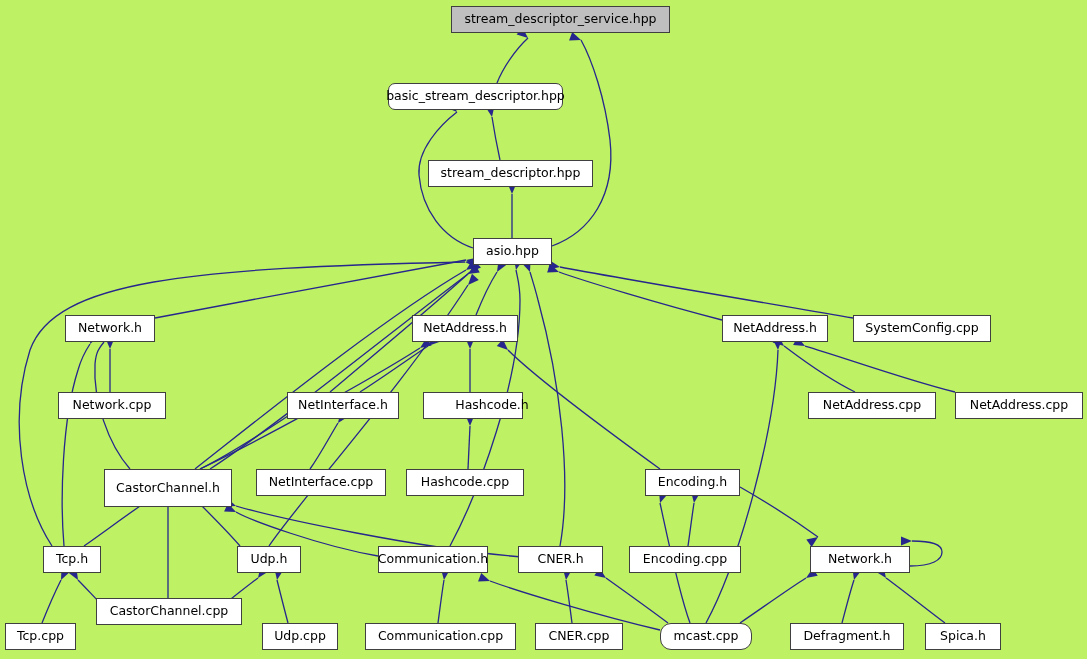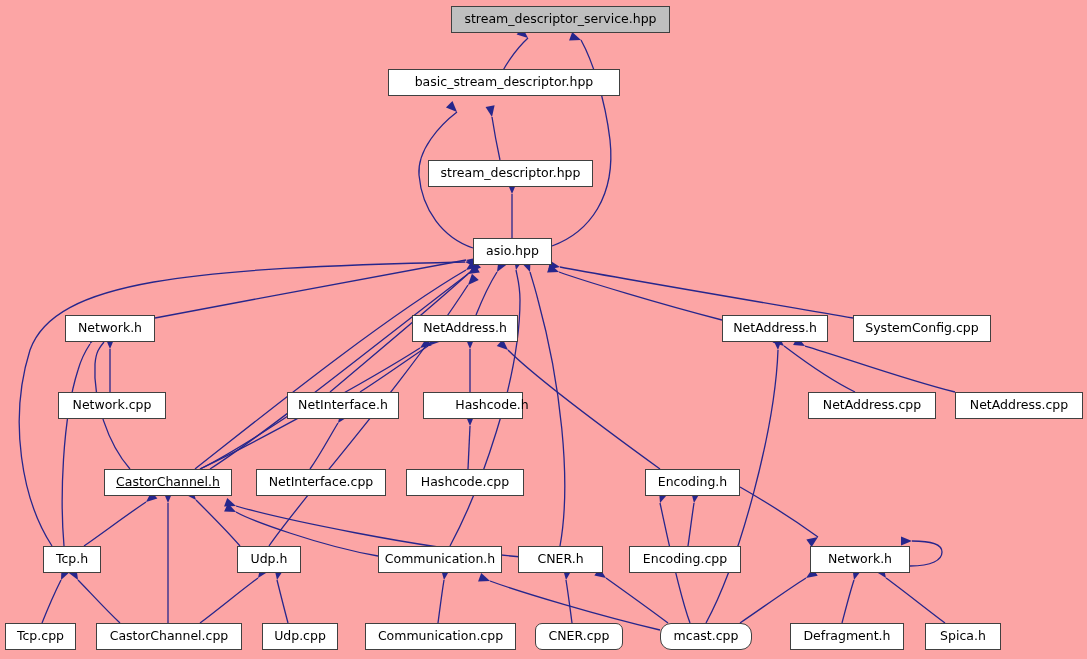--- a/index.html
+++ b/index.html
@@ -1,16 +1,16 @@
 <!DOCTYPE html>
 <html><head>
 <meta charset="utf-8">
 <style>
   html,body{margin:0;padding:0;background:#ffffff;}
-  #graph-root{position:relative;width:1087px;height:659px;background:#fca5a5;
+  #graph-root{position:relative;width:1087px;height:659px;background:#bef264;
     font-family:"DejaVu Sans","Liberation Sans",sans-serif;overflow:hidden;}
   svg.edges{position:absolute;left:0;top:0;width:1087px;height:659px;}
   .node{position:absolute;box-sizing:border-box;border:1px solid #404040;
     background:#ffffff;display:flex;align-items:center;justify-content:center;
     font-size:12.5px;color:#000000;white-space:nowrap;line-height:1;}
   .node.root{background:#bfbfbf;border-color:#404040;}
   .edge{fill:none;stroke:#26268c;stroke-width:1.3px;}
   .arrow{fill:#26268c;stroke:none;}
 </style>
 </head>
@@ -114,21 +114,21 @@
       <polygon class="arrow" points="0,0 -11,4.6 -11,-4.6" fill="#26268c" transform="translate(694,503) rotate(98)"></polygon>
       <polygon class="arrow" points="0,0 -11,4.6 -11,-4.6" fill="#26268c" transform="translate(818,537) rotate(325)"></polygon>
       <polygon class="arrow" points="0,0 -11,4.6 -11,-4.6" fill="#26268c" transform="translate(854,580) rotate(105)"></polygon>
       <polygon class="arrow" points="0,0 -11,4.6 -11,-4.6" fill="#26268c" transform="translate(886,578) rotate(55)"></polygon>
       <polygon class="arrow" points="0,0 -11,4.6 -11,-4.6" fill="#26268c" transform="translate(912,541) rotate(360)"></polygon>
     </svg>
   <div id="node-layer">
       <div class="node root" style="left: 451px; top: 6px; width: 219px; height: 27px; background: rgb(191, 191, 191); border-color: rgb(64, 64, 64);">
         <span>stream_descriptor_service.hpp</span>
       </div>
-      <div class="node" style="left: 388px; top: 69px; width: 232px; height: 27px; border-color: rgb(64, 64, 64);">
+      <div class="node" style="left: 388px; top: 83px; width: 175px; height: 27px; border-color: rgb(64, 64, 64); border-radius: 7px;">
         <span>basic_stream_descriptor.hpp</span>
       </div>
       <div class="node" style="left: 428px; top: 160px; width: 165px; height: 27px; border-color: rgb(64, 64, 64);">
         <span>stream_descriptor.hpp</span>
       </div>
       <div class="node" style="left: 473px; top: 238px; width: 79px; height: 27px; border-color: rgb(64, 64, 64);">
         <span>asio.hpp</span>
       </div>
       <div class="node" style="left: 65px; top: 315px; width: 90px; height: 27px; border-color: rgb(64, 64, 64);">
         <span>Network.h</span>
@@ -150,63 +150,63 @@
       </div>
       <div class="node" style="left: 423px; top: 392px; width: 100px; height: 27px; border-color: rgb(64, 64, 64); padding-left: 38px;">
         <span>Hashcode.h</span>
       </div>
       <div class="node" style="left: 808px; top: 392px; width: 128px; height: 27px; border-color: rgb(64, 64, 64);">
         <span>NetAddress.cpp</span>
       </div>
       <div class="node" style="left: 955px; top: 392px; width: 128px; height: 27px; border-color: rgb(64, 64, 64);">
         <span>NetAddress.cpp</span>
       </div>
-      <div class="node" style="left: 104px; top: 469px; width: 128px; height: 27px; border-color: rgb(64, 64, 64); text-decoration: underline;">
+      <div class="node" style="left: 104px; top: 469px; width: 128px; height: 38px; border-color: rgb(64, 64, 64);">
         <span>CastorChannel.h</span>
       </div>
       <div class="node" style="left: 256px; top: 469px; width: 130px; height: 27px; border-color: rgb(64, 64, 64);">
         <span>NetInterface.cpp</span>
       </div>
       <div class="node" style="left: 406px; top: 469px; width: 118px; height: 27px; border-color: rgb(64, 64, 64);">
         <span>Hashcode.cpp</span>
       </div>
       <div class="node" style="left: 645px; top: 469px; width: 95px; height: 27px; border-color: rgb(64, 64, 64);">
         <span>Encoding.h</span>
       </div>
       <div class="node" style="left: 43px; top: 546px; width: 58px; height: 27px; border-color: rgb(64, 64, 64);">
         <span>Tcp.h</span>
       </div>
       <div class="node" style="left: 237px; top: 546px; width: 64px; height: 27px; border-color: rgb(64, 64, 64);">
         <span>Udp.h</span>
       </div>
-      <div class="node" style="left: 378px; top: 546px; width: 124px; height: 27px; border-color: rgb(64, 64, 64);">
+      <div class="node" style="left: 378px; top: 546px; width: 110px; height: 27px; border-color: rgb(64, 64, 64);">
         <span>Communication.h</span>
       </div>
       <div class="node" style="left: 518px; top: 546px; width: 85px; height: 27px; border-color: rgb(64, 64, 64);">
         <span>CNER.h</span>
       </div>
       <div class="node" style="left: 629px; top: 546px; width: 112px; height: 27px; border-color: rgb(64, 64, 64);">
         <span>Encoding.cpp</span>
       </div>
       <div class="node" style="left: 810px; top: 546px; width: 100px; height: 27px; border-color: rgb(64, 64, 64);">
         <span>Network.h</span>
       </div>
       <div class="node" style="left: 5px; top: 623px; width: 71px; height: 27px; border-color: rgb(64, 64, 64);">
         <span>Tcp.cpp</span>
       </div>
-      <div class="node" style="left: 96px; top: 623px; width: 146px; height: 27px; border-color: rgb(64, 64, 64);">
+      <div class="node" style="left: 96px; top: 598px; width: 146px; height: 27px; border-color: rgb(64, 64, 64);">
         <span>CastorChannel.cpp</span>
       </div>
       <div class="node" style="left: 262px; top: 623px; width: 76px; height: 27px; border-color: rgb(64, 64, 64);">
         <span>Udp.cpp</span>
       </div>
       <div class="node" style="left: 365px; top: 623px; width: 151px; height: 27px; border-color: rgb(64, 64, 64);">
         <span>Communication.cpp</span>
       </div>
-      <div class="node" style="left: 535px; top: 623px; width: 88px; height: 27px; border-color: rgb(64, 64, 64); border-radius: 7px;">
+      <div class="node" style="left: 535px; top: 623px; width: 88px; height: 27px; border-color: rgb(64, 64, 64);">
         <span>CNER.cpp</span>
       </div>
       <div class="node" style="left: 660px; top: 623px; width: 92px; height: 27px; border-color: rgb(64, 64, 64); border-radius: 11px;">
         <span>mcast.cpp</span>
       </div>
       <div class="node" style="left: 790px; top: 623px; width: 114px; height: 27px; border-color: rgb(64, 64, 64);">
         <span>Defragment.h</span>
       </div>
       <div class="node" style="left: 925px; top: 623px; width: 76px; height: 27px; border-color: rgb(64, 64, 64); align-items: center;">
         <span>Spica.h</span>

